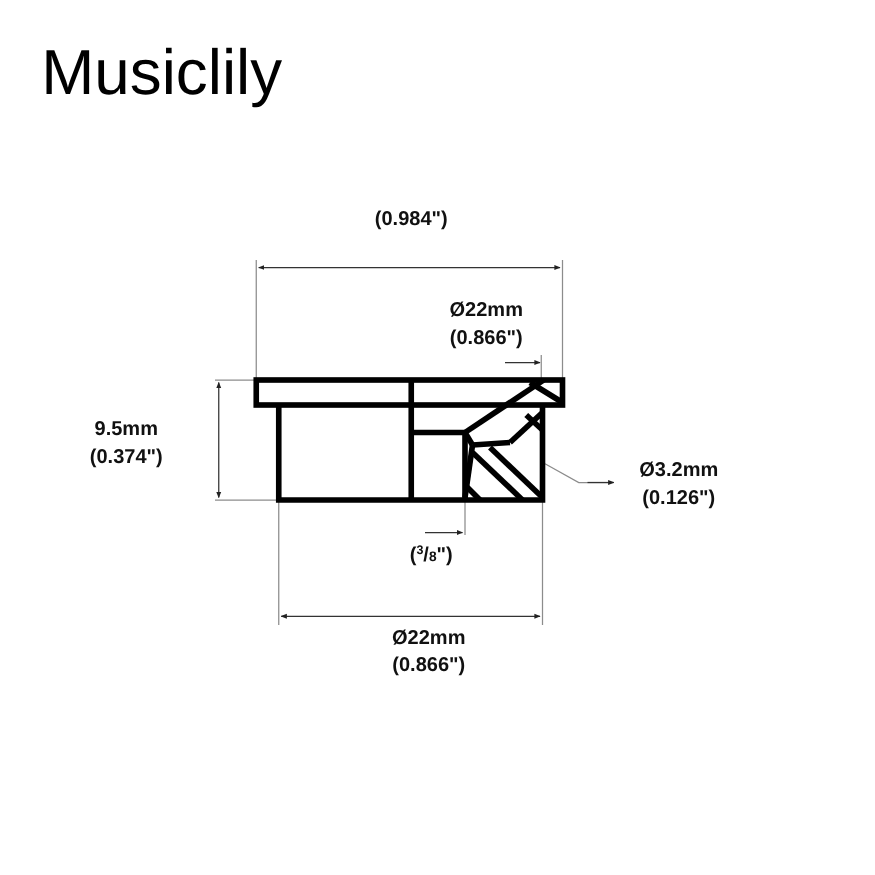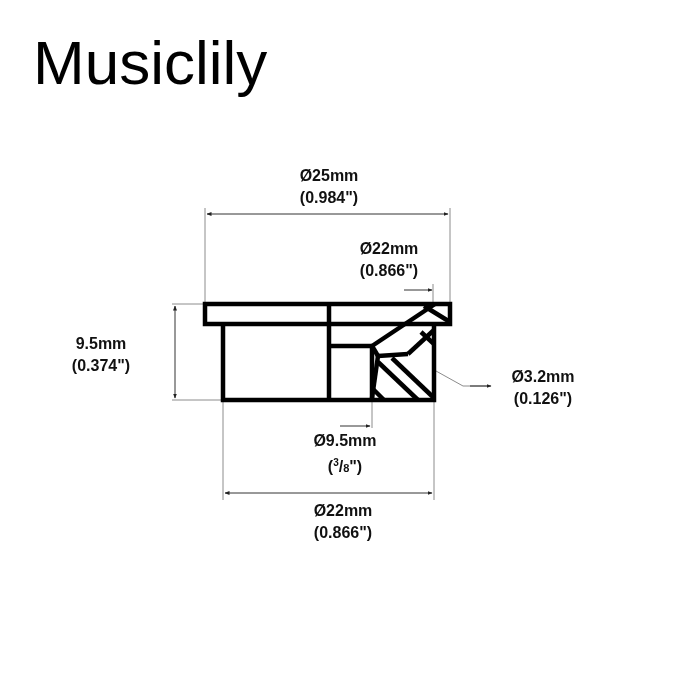--- a/index.html
+++ b/index.html
@@ -1,17 +1,17 @@
 <!DOCTYPE html>
 <html><head>
   <meta charset="utf-8">
   <style>
     html, body { margin: 0; padding: 0; background: #ffffff; }
     body { width: 700px; height: 700px; position: relative; overflow: hidden; font-family: "Liberation Sans", sans-serif; }
-    .brand { position: absolute; left: 33px; top: 32px; font-size: 62px; font-weight: 400; color: #000; letter-spacing: 0px; line-height: 1; }
+    .brand { position: absolute; left: 33px; top: 32px; font-size: 51px; font-weight: 400; color: #000; letter-spacing: 0px; line-height: 1; }
     .dim-label { position: absolute; font-weight: 700; font-size: 16px; color: #111; text-align: center; line-height: 22px; white-space: nowrap; }
     .dim-label span { display: block; }
     svg.drawing { position: absolute; left: 0; top: 0; }
     sup.s { font-size: 10px; vertical-align: 6px; }
     .frac-den { font-size: 11px; }
   </style>
 </head>
 <body>
 
 <div class="brand">Musiclily</div>
@@ -68,40 +68,38 @@
 
     <line x1="424" y1="306" x2="450" y2="322"></line>
     <line x1="421" y1="332" x2="434" y2="344"></line>
     <line x1="378" y1="362" x2="418" y2="400"></line>
     <line x1="372" y1="388" x2="384" y2="400"></line>
     <line x1="392" y1="358" x2="434" y2="398"></line>
   </g>
 </svg>
 
 <div class="dim-label" style="left:284px; top:165px; width:90px;">
-  <span>Ø25mm</span>
   <span>(0.984")</span>
 </div>
 
 <div class="dim-label" style="left:344px; top:238px; width:90px;">
   <span>Ø22mm</span>
   <span>(0.866")</span>
 </div>
 
 <div class="dim-label" style="left:58px; top:333px; width:86px;">
   <span>9.5mm</span>
   <span>(0.374")</span>
 </div>
 
 <div class="dim-label" style="left:500px; top:366px; width:86px;">
   <span>Ø3.2mm</span>
   <span>(0.126")</span>
 </div>
 
 <div class="dim-label" style="left:300px; top:430px; width:90px;">
-  <span>Ø9.5mm</span>
   <span><b>(</b><sup class="s">3</sup><b>/</b><b class="frac-den">8</b><b>")</b></span>
 </div>
 
 <div class="dim-label" style="left:298px; top:500px; width:90px;">
   <span>Ø22mm</span>
   <span>(0.866")</span>
 </div>
 
 </body></html>

